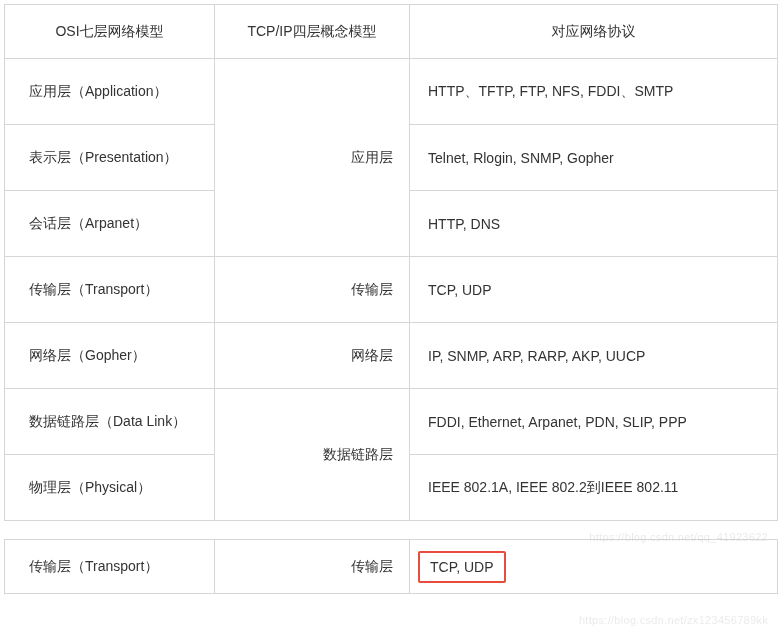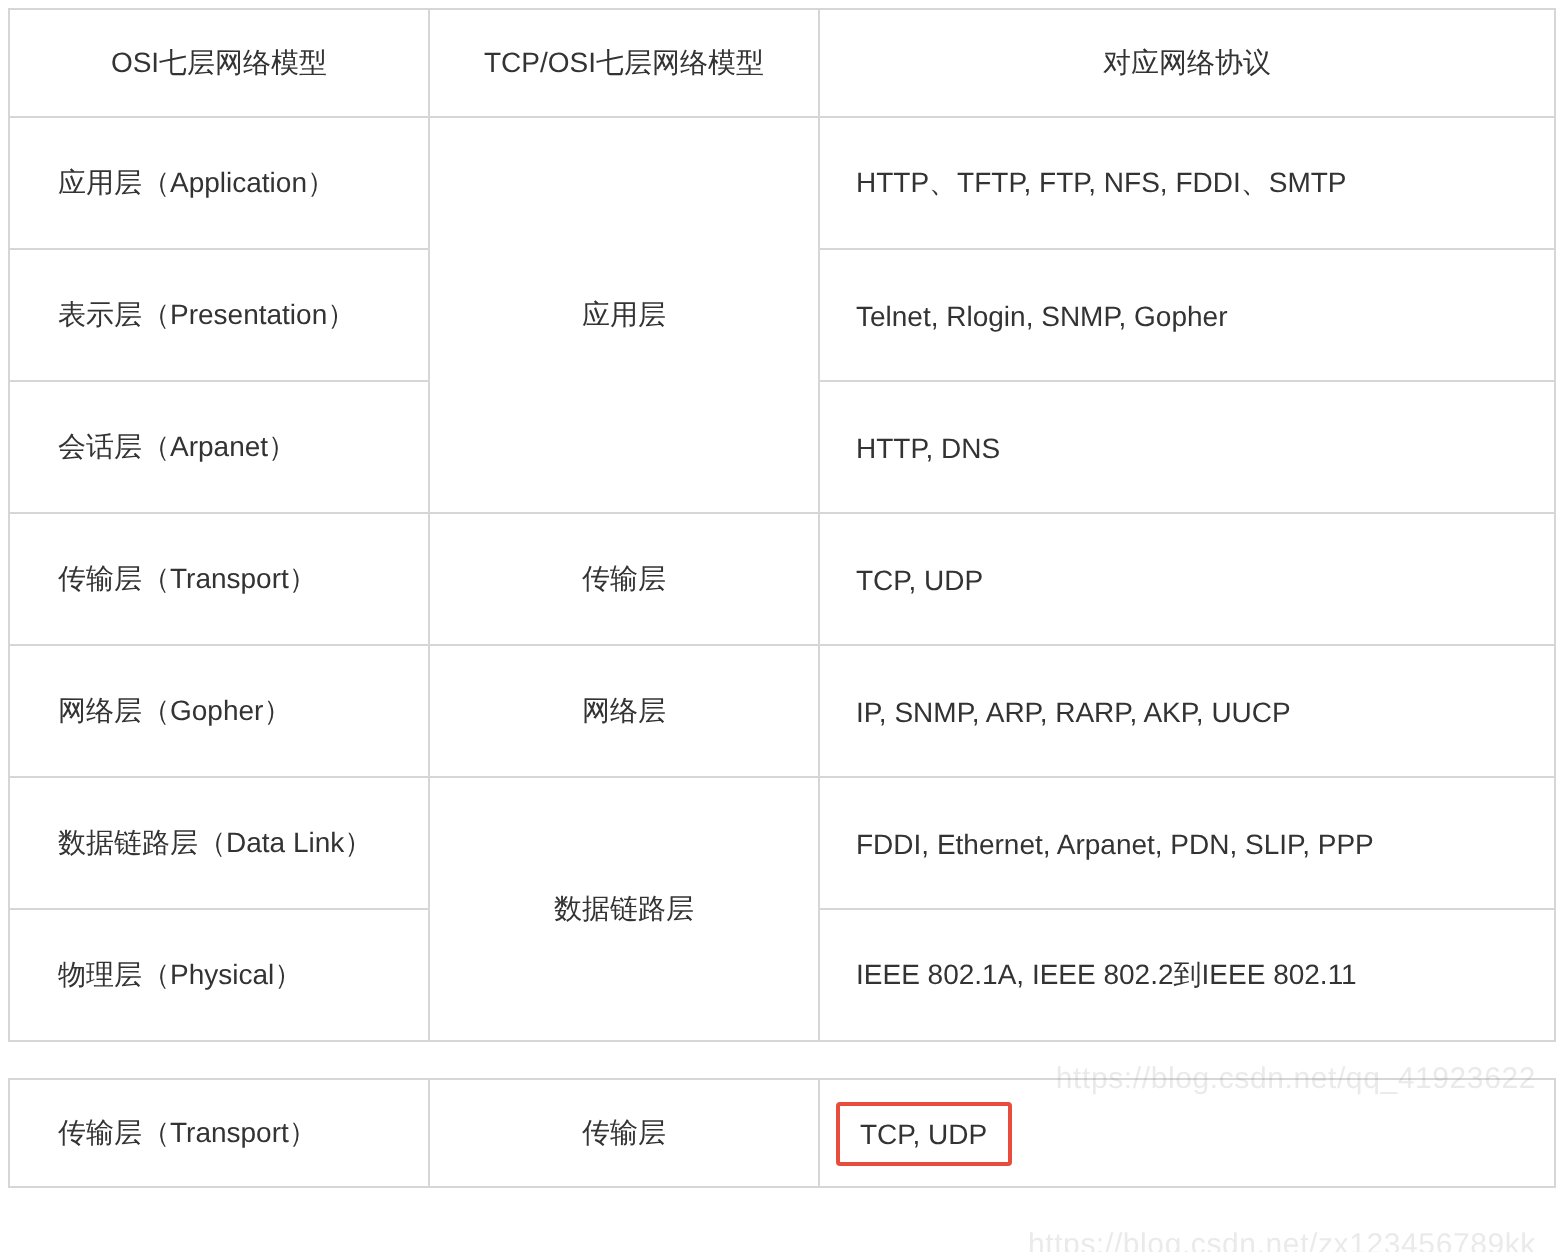--- a/index.html
+++ b/index.html
@@ -35,33 +35,33 @@
     }
     td {
       height: 66px;
     }
     td.col-osi {
       text-align: left;
       padding-left: 24px;
       margin-top: 36px;
     }
     td.col-tcpip {
-      text-align: center;
+      text-align: right;
     }
     td.col-proto {
       text-align: left;
       padding-left: 18px;
     }
     col.c1 { width: 210px; }
     col.c2 { width: 195px; }
     col.c3 { width: auto; }
     .watermark {
       position: absolute;
       color: rgba(140,140,140,0.18);
-      font-size: 15px;
+      font-size: 11px;
       pointer-events: none;
       letter-spacing: 0.3px;
     }
     .wm1 { right: 10px; top: 527px; }
     .wm2 { right: 10px; top: 610px; }
     .highlight-box {
       display: inline-block;
       border: 2px solid #e74c3c;
       padding: 6px 10px;
       margin-left: -10px;
@@ -80,21 +80,21 @@
 
 <table class="main">
   <colgroup>
     <col class="c1">
         <col class="c2">
         <col class="c3">
   </colgroup>
   <thead>
     <tr>
       <th>OSI七层网络模型</th>
-      <th>TCP/OSI七层网络模型</th>
+      <th>TCP/IP四层概念模型</th>
       <th>对应网络协议</th>
     </tr>
   </thead>
   <tbody>
     <tr>
       <td class="col-osi">应用层（Application）</td>
       <td class="col-tcpip" rowspan="3">应用层</td>
       <td class="col-proto">HTTP、TFTP, FTP, NFS, FDDI、SMTP</td>
     </tr>
     <tr>

